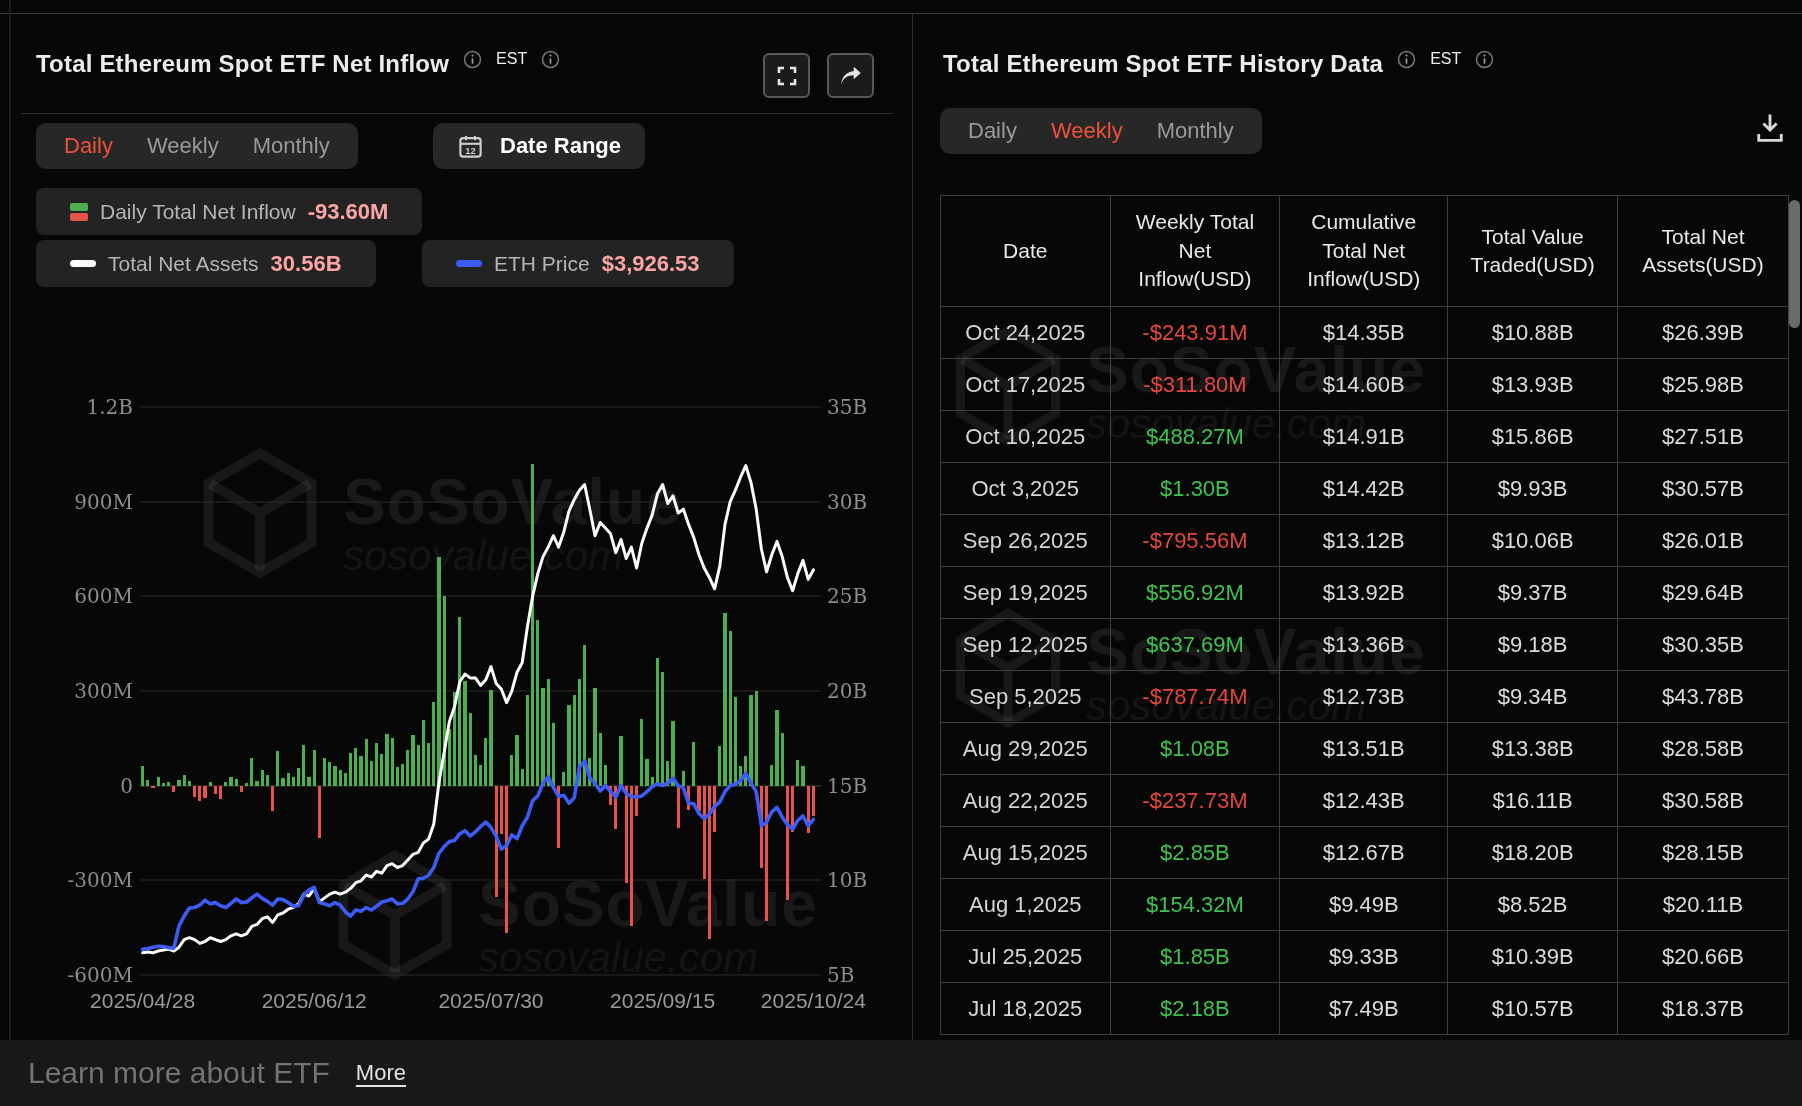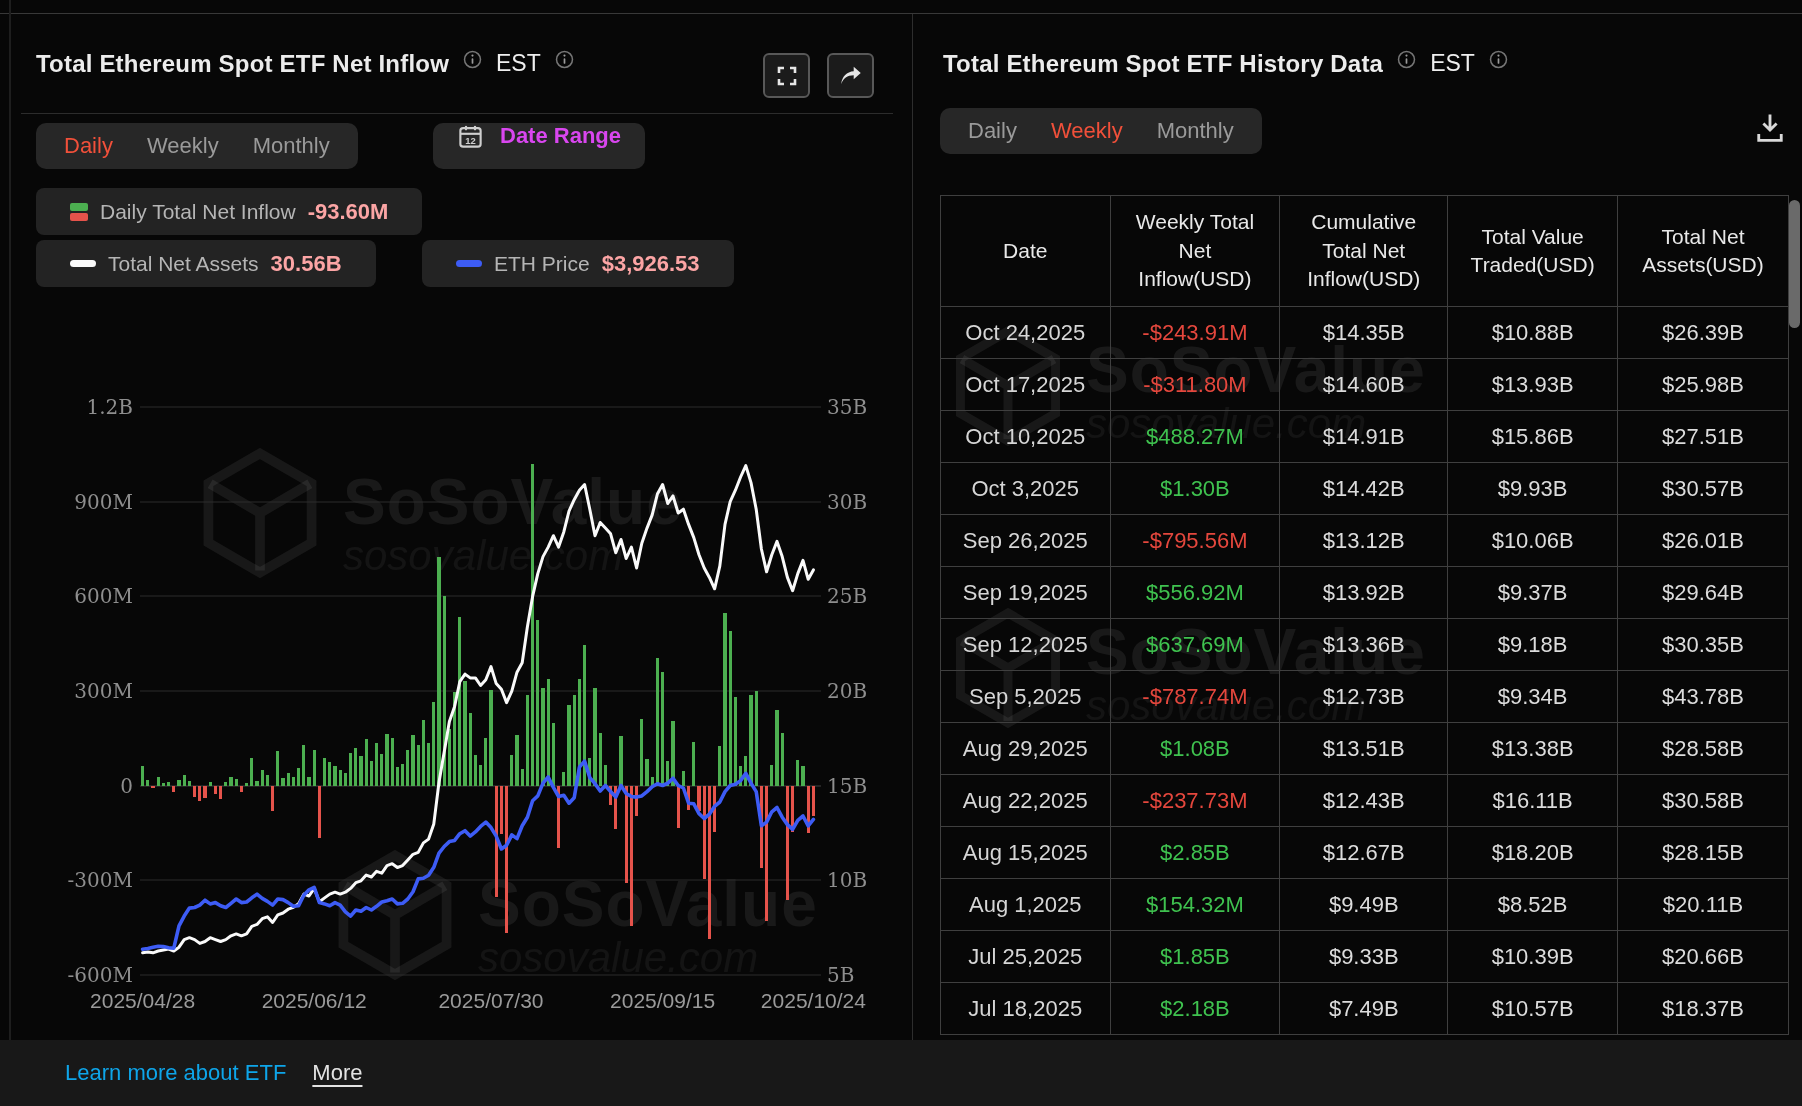--- a/index.html
+++ b/index.html
@@ -6,30 +6,30 @@
   #app{position:relative;width:1802px;height:1106px;background:#070707;overflow:hidden;
        font-family:"Liberation Sans",sans-serif;color:#e8e8e8;}
   .abs{position:absolute;}
   .hairline-top{left:0;top:13px;width:1802px;height:1px;background:#383838;}
   .edge-strip{left:9px;top:0;width:2px;height:1106px;background:#1e1e1e;}
   .v-divider{left:912px;top:14px;width:1px;height:1026px;background:#2d2d2d;}
   .title-divider{left:21px;top:113px;width:872px;height:1px;background:#2c2c2c;}
 
   .panel-title{font-size:24px;font-weight:700;color:#ececec;letter-spacing:.2px;}
   .title-row{display:flex;align-items:flex-start;gap:14px;}
-  .est{font-size:23px;color:#efefef;font-weight:400;}
+  .est{font-size:16px;color:#efefef;font-weight:400;}
 
   .icon-btn{width:47px;height:45px;border:2px solid #585858;border-radius:6px;background:#1b1b1b;
             display:flex;align-items:center;justify-content:center;box-sizing:border-box;}
 
   .pill-tabs{background:#272727;border-radius:10px;display:flex;align-items:center;
              gap:34px;padding:0 28px;height:46px;box-sizing:border-box;}
   .tab{font-size:22px;color:#9a9a9a;cursor:pointer;white-space:nowrap;}
-  .daterange{background:#272727;border-radius:10px;display:flex;align-items:flex-start;gap:16px;
-             padding:0 24px;height:46px;box-sizing:border-box;font-size:22px;font-weight:700;color:#d946ef;}
+  .daterange{background:#272727;border-radius:10px;display:flex;align-items:center;gap:16px;
+             padding:0 24px;height:46px;box-sizing:border-box;font-size:22px;font-weight:700;color:#ffffff;}
 
   .chip{background:#232323;border-radius:8px;display:flex;align-items:center;gap:12px;
         padding:0 34px;height:47px;box-sizing:border-box;}
   .chip .lbl{font-size:21px;color:#b5b5b5;}
   .chip .val{font-size:22px;font-weight:700;color:#fca5a5;}
   .mk-split{display:flex;flex-direction:column;gap:2px;width:18px;}
   .mk-split span{height:8px;border-radius:2px;display:block;}
   .mk-pill{width:26px;height:7px;border-radius:4px;display:inline-block;}
 
   
@@ -37,21 +37,21 @@
   .tbl th,.tbl td{border:1px solid #3f3f3f;text-align:center;vertical-align:middle;
                   font-weight:400;overflow:hidden;}
   .tbl th{height:110px;font-size:21px;font-weight:500;color:#e8e8e8;line-height:1.35;padding:0 14px;}
   .tbl td{height:49px;font-size:22px;color:#dcdcdc;}
   .tbl td.date{color:#d6d6d6;}
   .tbl td.pos{color:#3fc24f;}
   .tbl td.neg{color:#e4473d;}
 
   .footer{left:0;top:1040px;width:1802px;height:66px;background:#181818;
           display:flex;align-items:center;padding-left:28px;box-sizing:border-box;gap:26px;}
-  .footer .t{font-size:22px;color:#0ea5e9;margin-left:37px;}
+  .footer .t{font-size:30px;color:#737373;}
   .footer .more{font-size:22px;color:#e3e3e3;text-decoration:underline;text-underline-offset:5px;cursor:pointer;}
 
   .wm{display:flex;align-items:flex-end;gap:18px;pointer-events:none;}
   .wm .wm-txt{display:flex;flex-direction:column;line-height:1.02;}
   .wm .b{font-size:64px;font-weight:800;color:rgba(255,255,255,0.075);letter-spacing:1px;}
   .wm .d{font-size:42px;font-style:italic;color:rgba(255,255,255,0.055);}
 
   .scroll-thumb{left:1789px;top:200px;width:11px;height:128px;border-radius:6px;background:#6a6a6a;}
   .axis-serif{font-family:"DejaVu Serif",serif;}
 </style>

